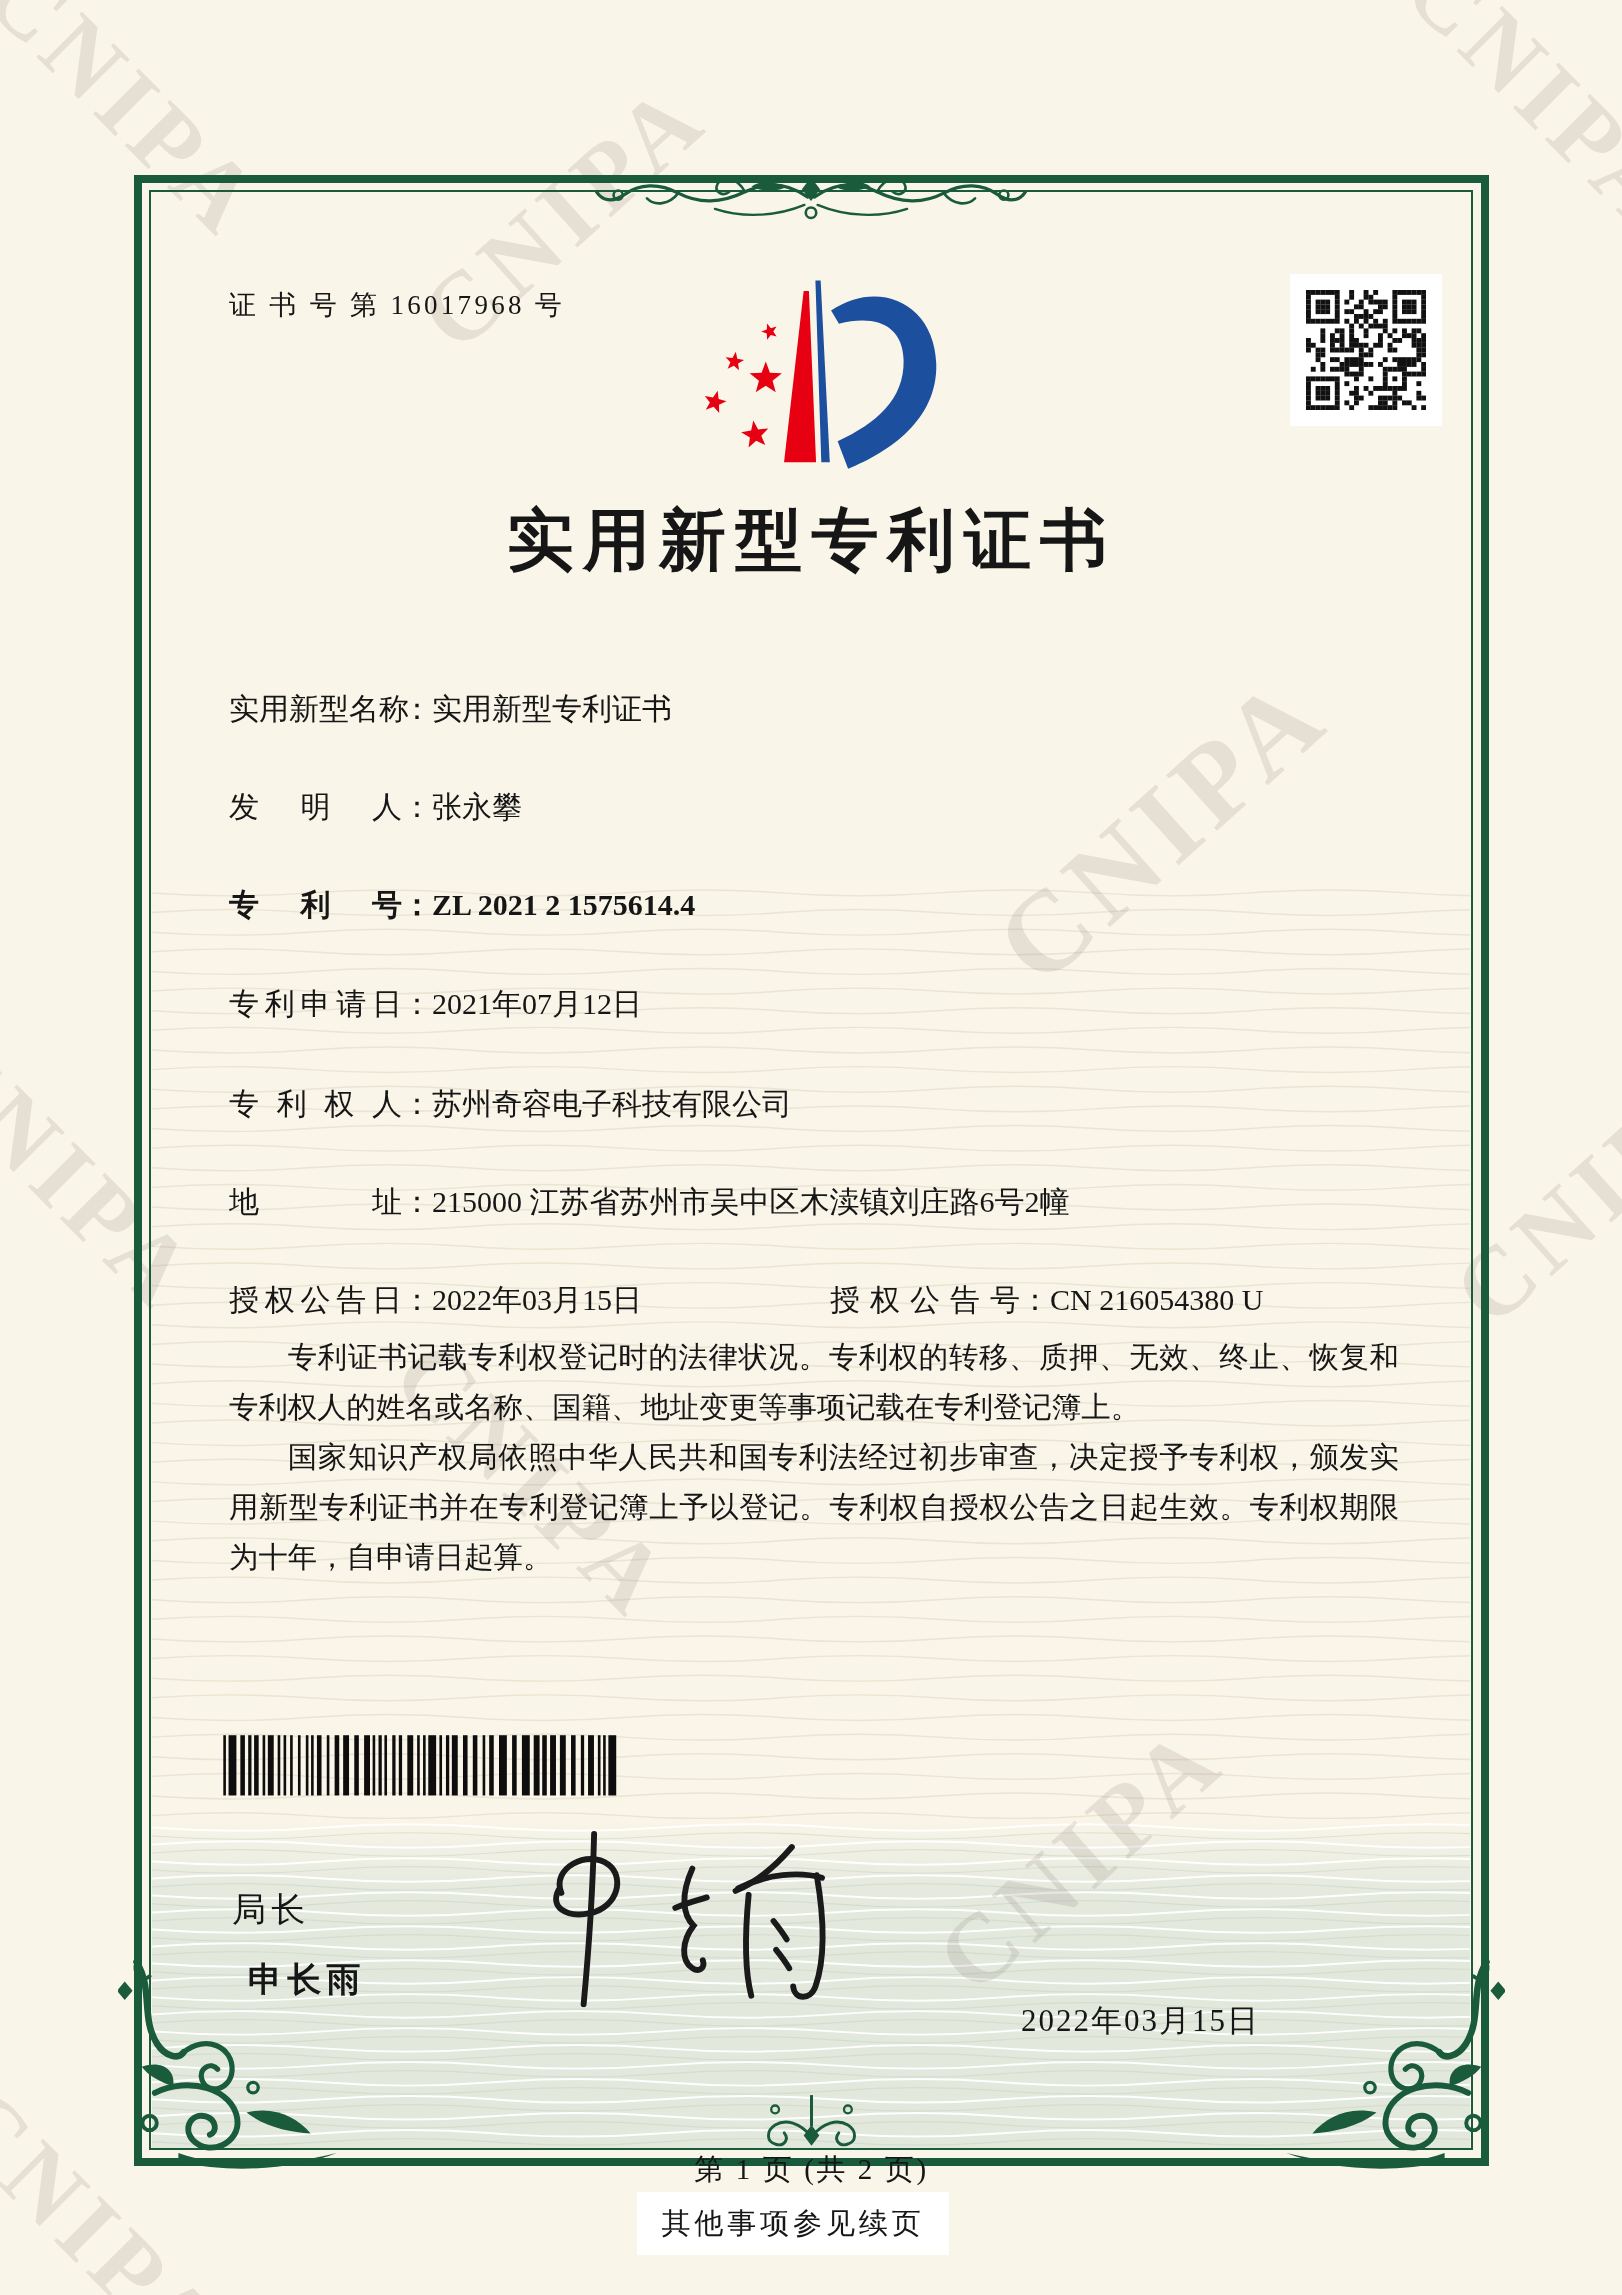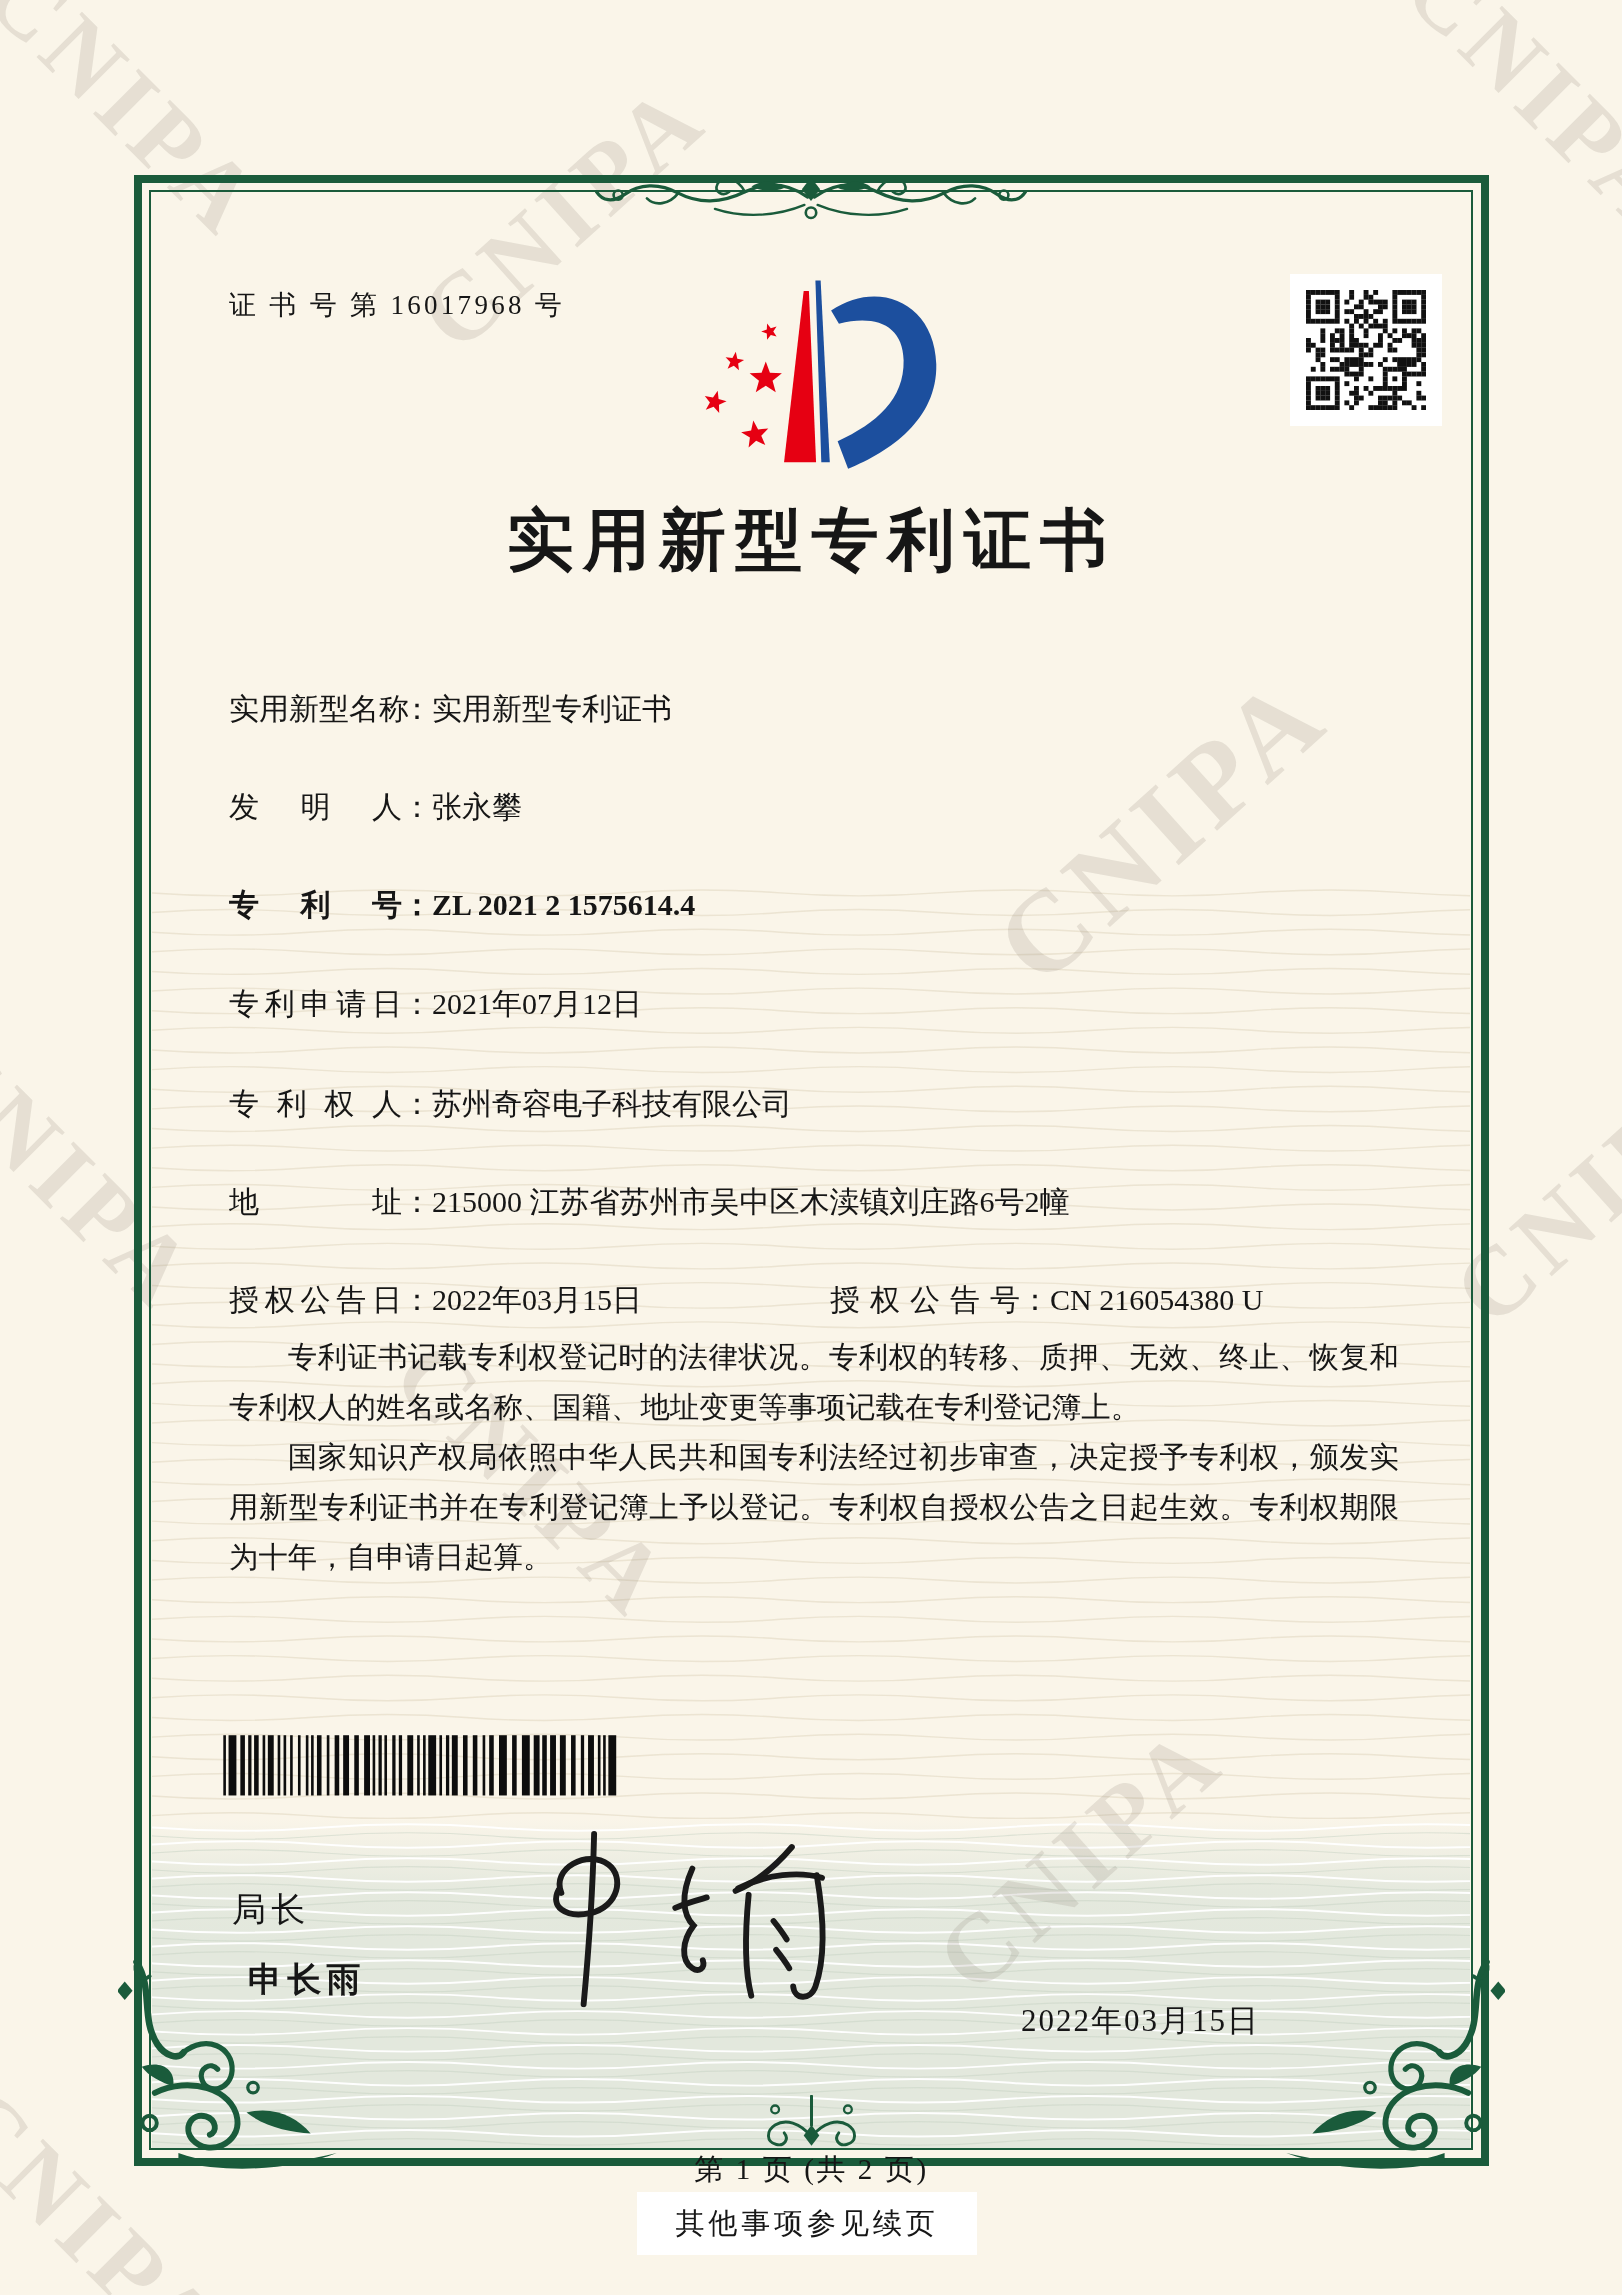--- a/index.html
+++ b/index.html
@@ -47,21 +47,21 @@
   .pair2{position:absolute;left:601px;top:0;}
   .flabel2{display:inline-block;width:190px;text-align:justify;text-align-last:justify;}
   #paragraphs{left:229px;top:1332px;width:1170px;font-size:29.4px;line-height:50px;text-align:justify;}
   #paragraphs p{margin:0;text-indent:2em;}
   #barcode{left:222px;top:1735px;}
   #signer-title{left:232px;top:1887px;font-size:34px;font-family:Liberation Mono, monospace;font-weight:500;letter-spacing:5.2px;}
   #signer-name{left:248px;top:1957px;font-size:34px;font-family:"Liberation Sans","DejaVu Sans",sans-serif;font-weight:700;letter-spacing:5.2px;}
   #signature{left:484px;top:1811px;}
   #issue-date{left:1021px;top:2000px;font-size:31px;letter-spacing:2px;}
   #page-info{left:157px;top:2108px;width:1309px;text-align:center;font-size:29px;letter-spacing:2.6px;margin-top:42px;}
-  #cont-note{left:637px;top:2192px;width:340px;height:63px;background:#ffffff;
+  #cont-note{left:637px;top:2192px;width:312px;height:63px;background:#ffffff;
     text-align:center;line-height:63px;font-size:29px;letter-spacing:3.9px;}
 </style>
 </head>
 <body>
 
 <svg width="0" height="0" style="position:absolute">
   <defs>
     <g id="cfl">
       <path d="M 28 6 C 54 48, 34 92, 60 132 C 72 150, 92 156, 100 144" fill="none" stroke="#1a5b3b" stroke-width="10" stroke-linecap="round"></path>
       <path d="M 28 6 C 22 24, 36 38, 48 28" fill="none" stroke="#1a5b3b" stroke-width="6" stroke-linecap="round"></path>

